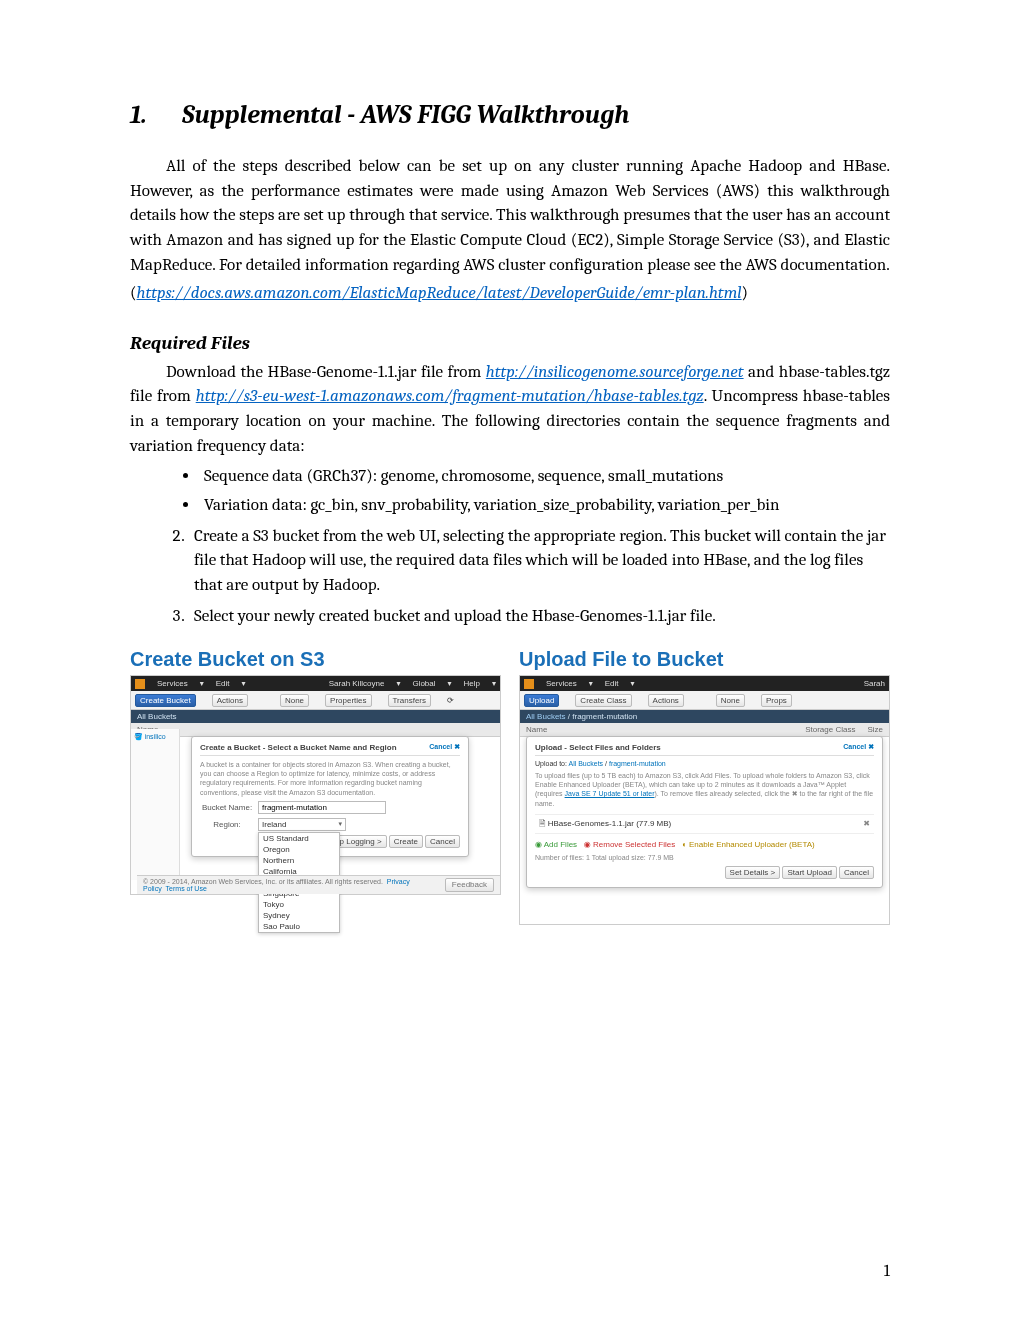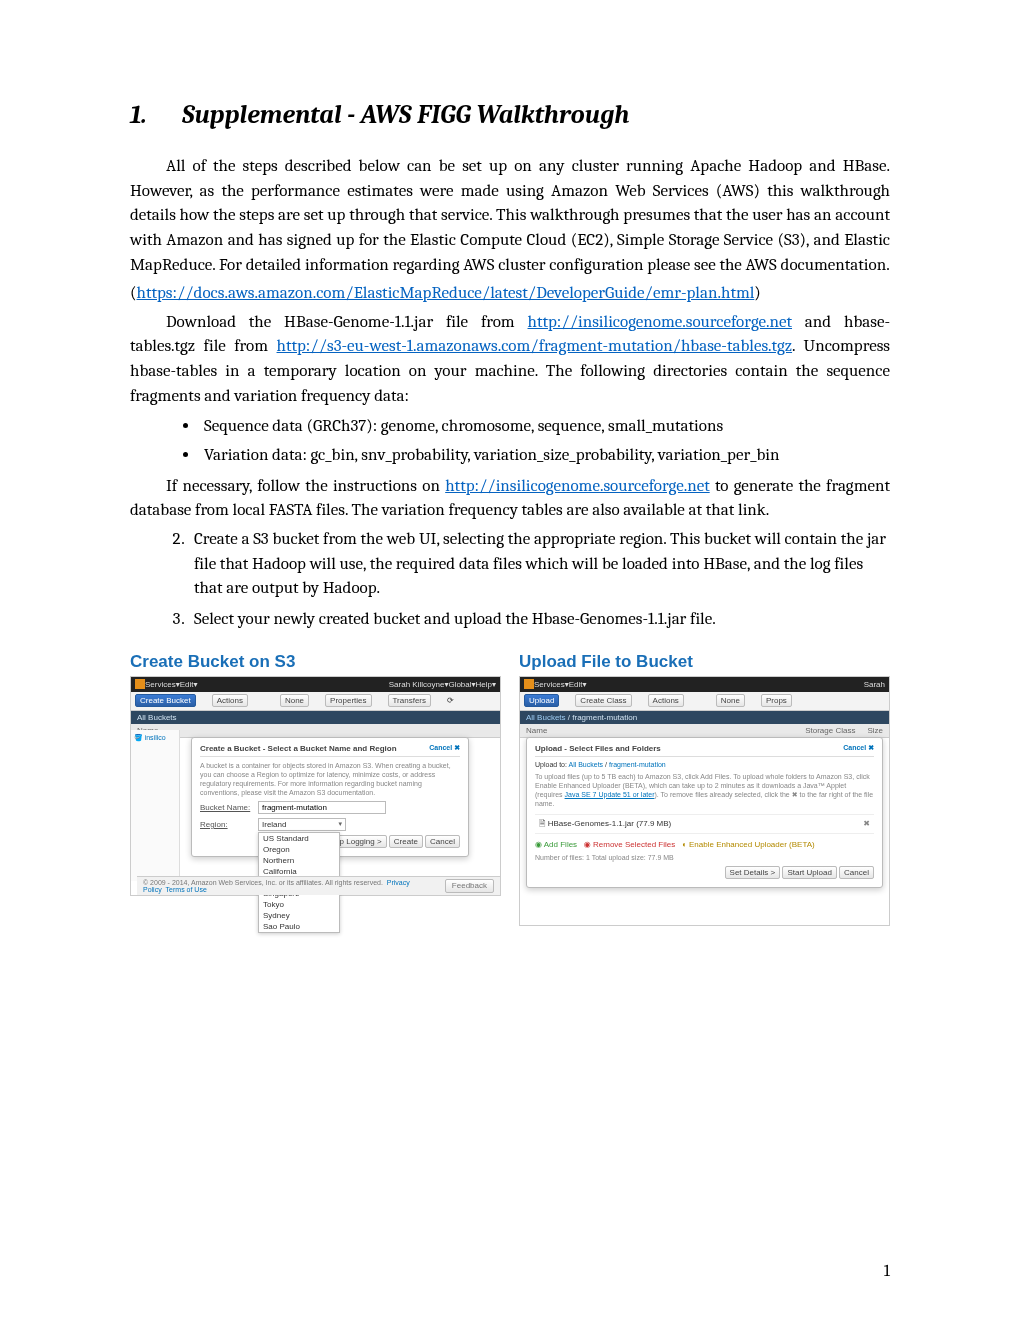--- a/index.html
+++ b/index.html
@@ -28,50 +28,50 @@
     font-size: 19px;
     margin: 26px 0 6px 0;
   }
   .para {
     font-size: 17px;
     line-height: 1.45;
     margin: 0 0 4px 0;
     text-align: justify;
   }
   .indent { text-indent: 36px; }
-  a.link { color: #0563c1; text-decoration: underline; }
+  a.link { color: #0563c1; text-decoration: underline; font-style: italic; }
   ul.bullets { margin: 6px 0 6px 70px; padding: 0; }
   ul.bullets li { font-size: 17px; line-height: 1.45; margin-bottom: 4px; list-style: disc; padding-left: 4px; }
   ol.steps { margin: 4px 0 0 58px; padding: 0; }
   ol.steps li { font-size: 17px; line-height: 1.45; margin-bottom: 6px; padding-left: 6px; }
 
   .figures { display: flex; gap: 18px; margin-top: 20px; }
   .figcol { flex: 1; }
-  .figtitle { color: #1a6fb7; font-family: Arial, sans-serif; font-weight: bold; font-size: 17px; margin-bottom: 4px; }
+  .figtitle { color: #1a6fb7; font-family: Arial, sans-serif; font-weight: bold; font-size: 20px; margin-bottom: 4px; }
 
   
   .console {
     border: 1px solid #ccc;
     font-family: Arial, sans-serif;
     font-size: 8px;
     background: #fff;
     color: #333;
     width: 100%;
     height: 220px;
     position: relative;
     box-sizing: border-box;
   }
   .topbar {
     background: #222;
     color: #ddd;
     display: flex;
     align-items: center;
     height: 15px;
     padding: 0 4px;
-    gap: 0;
+    gap: 12px;
   }
   .cube { width: 10px; height: 10px; background: #e58f1a; }
   .topbar .spacer { flex: 1; }
   .toolbar {
     background: #f3f3f3;
     border-bottom: 1px solid #ccc;
     display: flex;
     align-items: center;
     height: 18px;
     padding: 0 4px;
@@ -118,21 +118,21 @@
     border-radius: 3px;
     box-shadow: 0 2px 6px rgba(0,0,0,.2);
     padding: 6px 8px 10px 8px;
     font-size: 8px;
   }
   .dlg .dlg-title { font-weight: bold; color: #444; border-bottom: 1px solid #ddd; padding-bottom: 3px; margin-bottom: 4px; display:flex; justify-content:space-between; }
   .dlg .closebtn { color:#0073bb; font-size:7px; cursor:default; }
   .graytext { color: #888; font-size: 7px; line-height: 1.3; }
   .graytext a { color:#0073bb; text-decoration:underline; }
   .field { display: flex; align-items: center; gap: 4px; margin-top: 4px; }
-  .field label { width: 54px; text-align: left; color: #555; text-decoration: underline; }
+  .field label { width: 54px; text-align: center; color: #555; }
   .field input, .field .sel {
     border: 1px solid #bbb; font-size: 8px; padding: 1px 3px; background:#fff;
   }
   .sel { width: 80px; display:inline-block; position:relative; }
   .sel::after { content:"▾"; position:absolute; right:3px; color:#666; font-size:7px; }
   .options {
     position: absolute; background:#fff; border:1px solid #bbb; box-shadow:0 1px 4px rgba(0,0,0,.2);
     font-size:8px; color:#333; width:80px;
   }
   .options div { padding:1px 4px; }
@@ -163,30 +163,28 @@
 
   <div class="h1">
     <span class="num">1.</span><span>Supplemental - AWS FIGG Walkthrough</span>
   </div>
 
   <p class="para indent">All of the steps described below can be set up on any cluster running Apache Hadoop and HBase.  However, as the performance estimates were made using Amazon Web Services (AWS) this walkthrough details how the steps are set up through that service.  This walkthrough presumes that the user has an account with Amazon and has signed up for the Elastic Compute Cloud (EC2), Simple Storage Service (S3), and Elastic MapReduce.  For detailed information regarding AWS cluster configuration please see the AWS documentation.</p>
   <p class="para">
     <span>(</span><a class="link">https://docs.aws.amazon.com/ElasticMapReduce/latest/DeveloperGuide/emr-plan.html</a><span>)</span>
   </p>
 
+  <div class="h2">Required Files</div>
   <p class="para indent">
     <span>Download the HBase-Genome-1.1.jar file from </span><a class="link">http://insilicogenome.sourceforge.net</a><span> and hbase-tables.tgz file from </span><a class="link">http://s3-eu-west-1.amazonaws.com/fragment-mutation/hbase-tables.tgz</a><span>. Uncompress hbase-tables in a temporary location on your machine.  The following directories contain the sequence fragments and variation frequency data:</span>
   </p>
   <ul class="bullets">
     <li>Sequence data (GRCh37):  genome, chromosome, sequence, small_mutations</li>
     <li>Variation data: gc_bin, snv_probability, variation_size_probability, variation_per_bin</li>
   </ul>
-  <p class="para indent">
-    <span>If necessary, follow the instructions on </span><a class="link">http://insilicogenome.sourceforge.net</a><span> to generate the fragment database from local FASTA files.  The variation frequency tables are also available at that link.</span>
-  </p>
 
   <ol class="steps" start="2">
     <li>Create a S3 bucket from the web UI, selecting the appropriate region.  This bucket will contain the jar file that Hadoop will use, the required data files which will be loaded into HBase, and the log files that are output by Hadoop.</li>
     <li>Select your newly created bucket and upload the Hbase-Genomes-1.1.jar file.</li>
   </ol>
 
   <div class="figures">
 
     <div class="figcol">
       <div class="figtitle">Create Bucket on S3</div>

